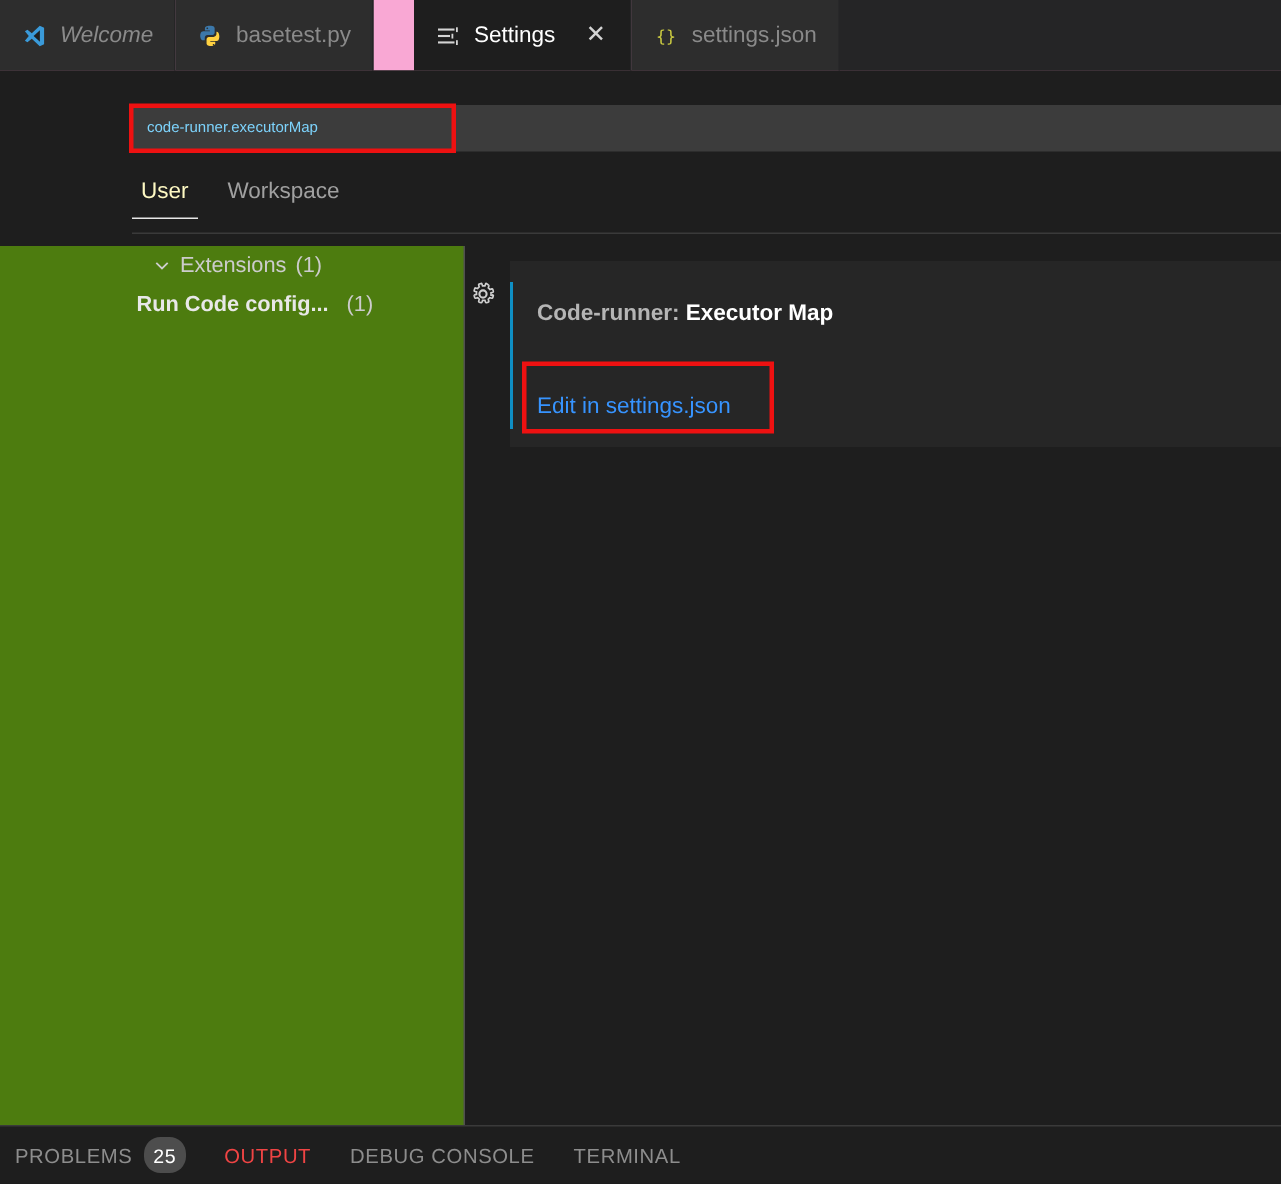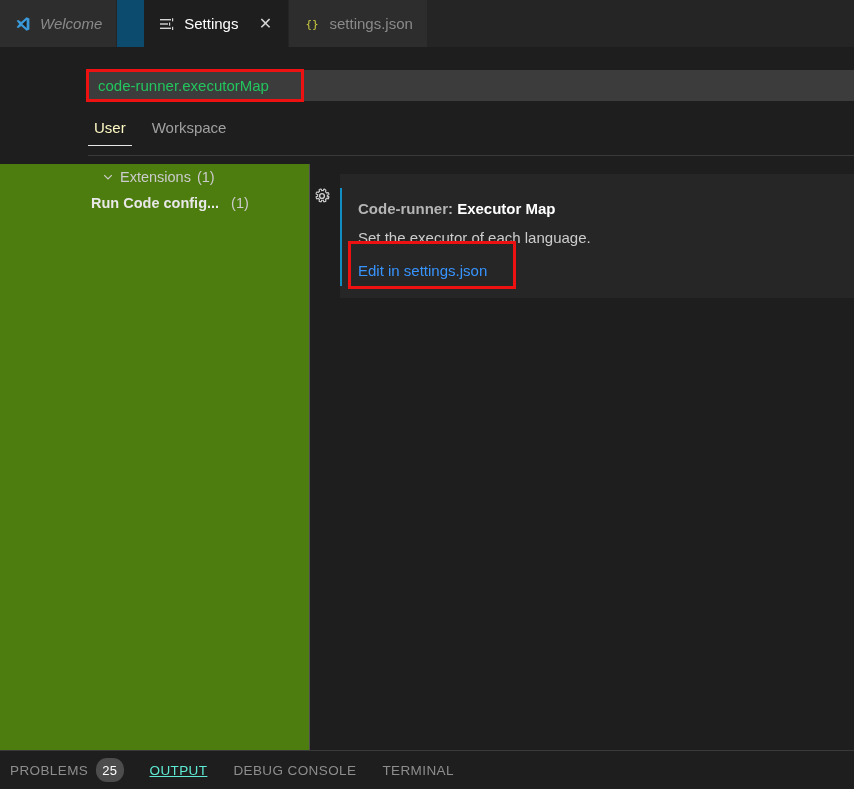--- a/index.html
+++ b/index.html
@@ -21,21 +21,21 @@
     height: 789px;
     background: #1e1e1e;
   }
 
   
   .tabbar {
     position: absolute;
     left: 0; top: 0;
     width: 854px;
     height: 47px;
-    background: #0c4a6e;
+    background: #f9a8d4;
     display: flex;
     align-items: stretch;
     box-sizing: border-box;
   }
   .tab {
     display: flex;
     align-items: center;
     gap: 8px;
     padding: 0 14px;
     height: 47px;
@@ -83,27 +83,27 @@
     width: 854px;
     height: 57px;
     background: #1e1e1e;
   }
   .search-input {
     position: absolute;
     left: 88px; top: 70px;
     width: 766px;
     height: 31px;
     background: #3c3c3c;
-    color: #22c55e;
+    color: #7dd3fc;
     border: none;
     outline: none;
     box-sizing: border-box;
     padding: 0 10px;
     font-family: "Liberation Sans", sans-serif;
-    font-size: 15px;
+    font-size: 10px;
     line-height: 31px;
   }
   .anno-search {
     position: absolute;
     left: 86px; top: 69px;
     width: 218px;
     height: 33px;
     border: 3px solid #ee1111;
     box-sizing: border-box;
     pointer-events: none;
@@ -273,21 +273,21 @@
   .panel-tab {
     display: flex;
     align-items: center;
     gap: 8px;
     font-size: 13.5px;
     letter-spacing: 0.4px;
     color: #8d8d8d;
     margin-right: 26px;
     white-space: nowrap;
   }
-  .panel-tab.active { color: #5eead4; text-decoration: underline; }
+  .panel-tab.active { color: #ef4444; }
   .panel-badge {
     display: inline-flex;
     align-items: center;
     justify-content: center;
     min-width: 22px;
     height: 22px;
     padding: 12px 6px;
     border-radius: 11px;
     background: #4d4d4d;
     color: #ffffff;
@@ -305,20 +305,29 @@
     <div class="tab preview">
       <span class="tab-icon">
         <svg width="16" height="16" viewBox="0 0 16 16">
           <path d="M11.5 1.2 6.2 6.1 3.3 3.9 1.6 4.8l2.6 3.2-2.6 3.2 1.7.9 2.9-2.2 5.3 4.9 2.9-1.3V2.5L11.5 1.2z" fill="#3a9ad9"></path>
           <path d="M11.6 4.1v7.8L7.4 8l4.2-3.9z" fill="#1e1e1e"></path>
         </svg>
       </span>
       <span class="tab-label">Welcome</span>
     </div>
 
+    <div class="tab">
+      <span class="tab-icon">
+        <svg width="16" height="16" viewBox="0 0 16 16">
+          <path d="M7.8 1.1c-1.1 0-2 .2-2.5.5-.5.3-.7.8-.7 1.3v1.4h3.3v.5H3.6c-.9 0-1.6.5-1.9 1.5-.3 1-.3 1.9 0 3 .3 1 .9 1.6 1.7 1.6h1.1V9.3c0-1 .8-1.9 1.9-1.9h3.2c.8 0 1.5-.7 1.5-1.5V2.9c0-.8-.6-1.4-1.5-1.6-.6-.1-1.2-.2-1.8-.2zM6.2 2.3c.3 0 .6.3.6.6s-.3.6-.6.6-.6-.3-.6-.6.3-.6.6-.6z" fill="#3c78aa"></path>
+          <path d="M12.3 5.2v1.5c0 1-.9 1.9-1.9 1.9H7.2c-.8 0-1.5.7-1.5 1.5v2.9c0 .8.7 1.3 1.5 1.5.9.3 1.8.3 2.9 0 .7-.2 1.4-.6 1.4-1.5v-1.2H8.2v-.5h4.3c.8 0 1.2-.6 1.5-1.5.3-1 .3-1.9 0-3-.2-.9-.7-1.6-1.5-1.6h-.2zm-1.9 8.1c.3 0 .6.3.6.6s-.3.6-.6.6-.6-.3-.6-.6.3-.6.6-.6z" fill="#ffd141"></path>
+        </svg>
+      </span>
+      <span class="tab-label">basetest.py</span>
+    </div>
 
     <div class="tab active">
       <span class="tab-icon">
         <svg width="16" height="16" viewBox="0 0 16 16">
           <rect x="1" y="3" width="11" height="1.4" fill="#d4d4d4"></rect>
           <rect x="1" y="7.3" width="8" height="1.4" fill="#d4d4d4"></rect>
           <rect x="1" y="11.6" width="11" height="1.4" fill="#d4d4d4"></rect>
           <rect x="13" y="2.2" width="1.2" height="3.2" fill="#d4d4d4"></rect>
           <rect x="10" y="6.5" width="1.2" height="3.2" fill="#d4d4d4"></rect>
           <rect x="13" y="10.8" width="1.2" height="3.2" fill="#d4d4d4"></rect>
@@ -370,21 +379,20 @@
     </div>
   </div>
   <div class="toc-divider"></div>
 
   <div class="settings-pane">
     <div class="setting-card">
       <div class="setting-accent"></div>
       <div class="setting-title">
         <span>Code-runner: </span><span class="key">Executor Map</span>
       </div>
-      <div class="setting-desc">Set the executor of each language.</div>
       <a class="setting-link" href="#">Edit in settings.json</a>
     </div>
   </div>
 
   <div class="gear-icon-wrap">
     <svg width="18" height="18" viewBox="0 0 18 18">
       <path d="M9 5.9A3.1 3.1 0 1 0 9 12.1 3.1 3.1 0 0 0 9 5.9zm0 4.8A1.7 1.7 0 1 1 9 7.3a1.7 1.7 0 0 1 0 3.4z" fill="#cfcfcf"></path>
       <path d="M15.6 10.2l-1.3-.4a5.4 5.4 0 0 0 0-1.6l1.3-.4a.5.5 0 0 0 .3-.6l-.4-1.3a.5.5 0 0 0-.6-.3l-1.3.4a5.4 5.4 0 0 0-1.1-1.1l.4-1.3a.5.5 0 0 0-.3-.6L11.3 2a.5.5 0 0 0-.6.3l-.4 1.3a5.4 5.4 0 0 0-1.6 0L8.3 2.3A.5.5 0 0 0 7.7 2l-1.3.4a.5.5 0 0 0-.3.6l.4 1.3a5.4 5.4 0 0 0-1.1 1.1l-1.3-.4a.5.5 0 0 0-.6.3L3.1 6.6a.5.5 0 0 0 .3.6l1.3.4a5.4 5.4 0 0 0 0 1.6l-1.3.4a.5.5 0 0 0-.3.6l.4 1.3a.5.5 0 0 0 .6.3l1.3-.4a5.4 5.4 0 0 0 1.1 1.1l-.4 1.3a.5.5 0 0 0 .3.6l1.3.4a.5.5 0 0 0 .6-.3l.4-1.3a5.4 5.4 0 0 0 1.6 0l.4 1.3a.5.5 0 0 0 .6.3l1.3-.4a.5.5 0 0 0 .3-.6l-.4-1.3a5.4 5.4 0 0 0 1.1-1.1l1.3.4a.5.5 0 0 0 .6-.3l.4-1.3a.5.5 0 0 0-.3-.6z" fill="none" stroke="#cfcfcf" stroke-width="1.1"></path>
     </svg>
   </div>

